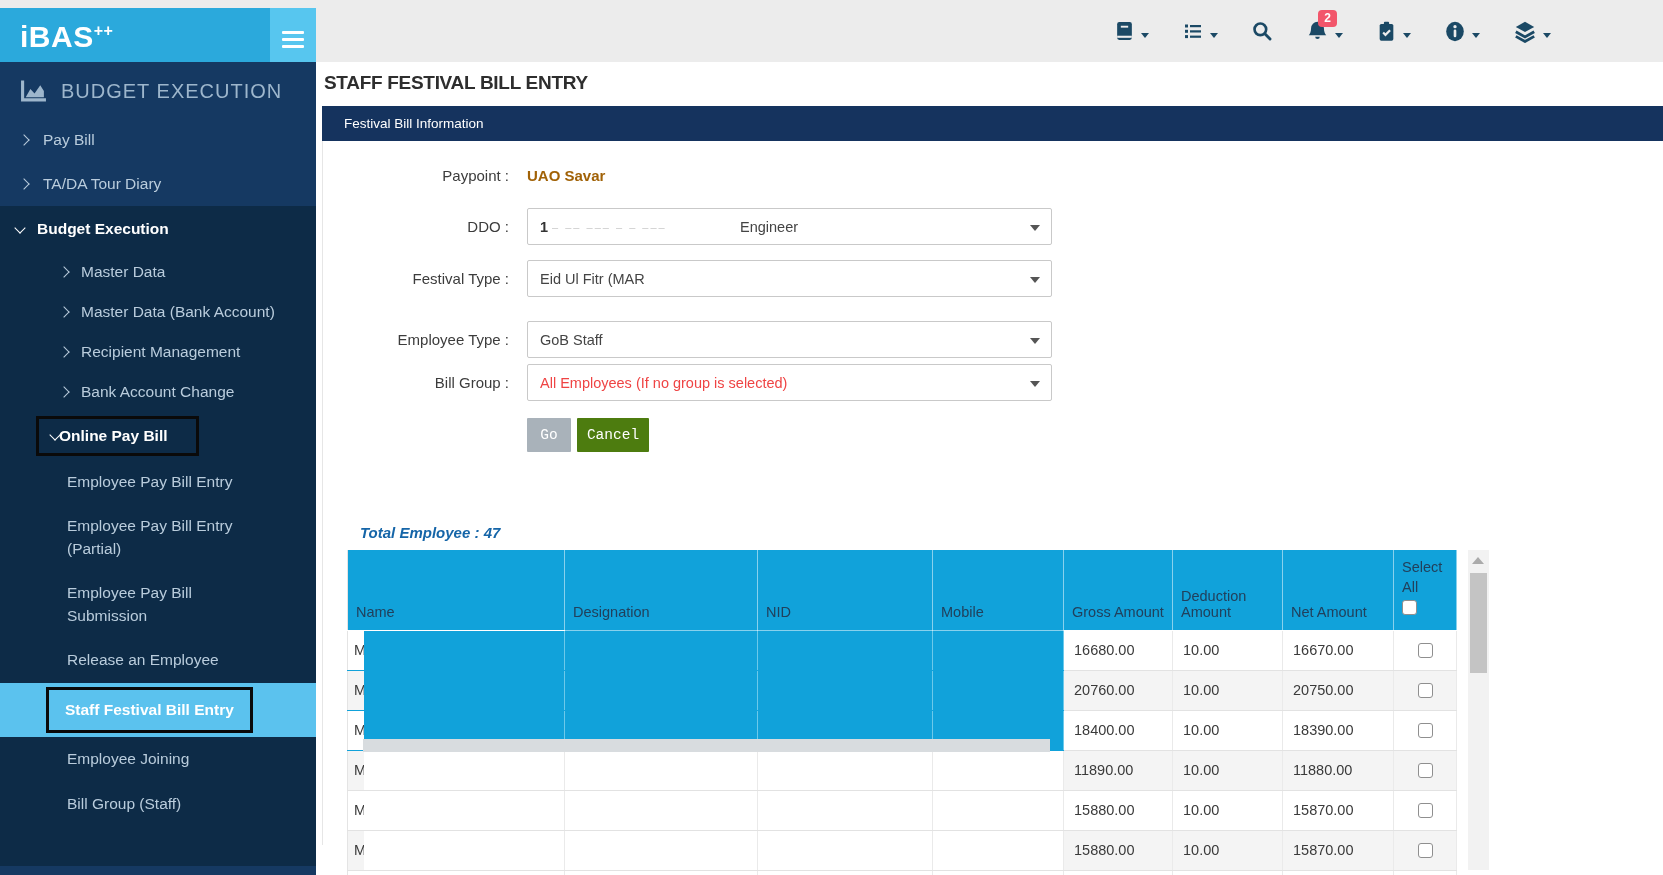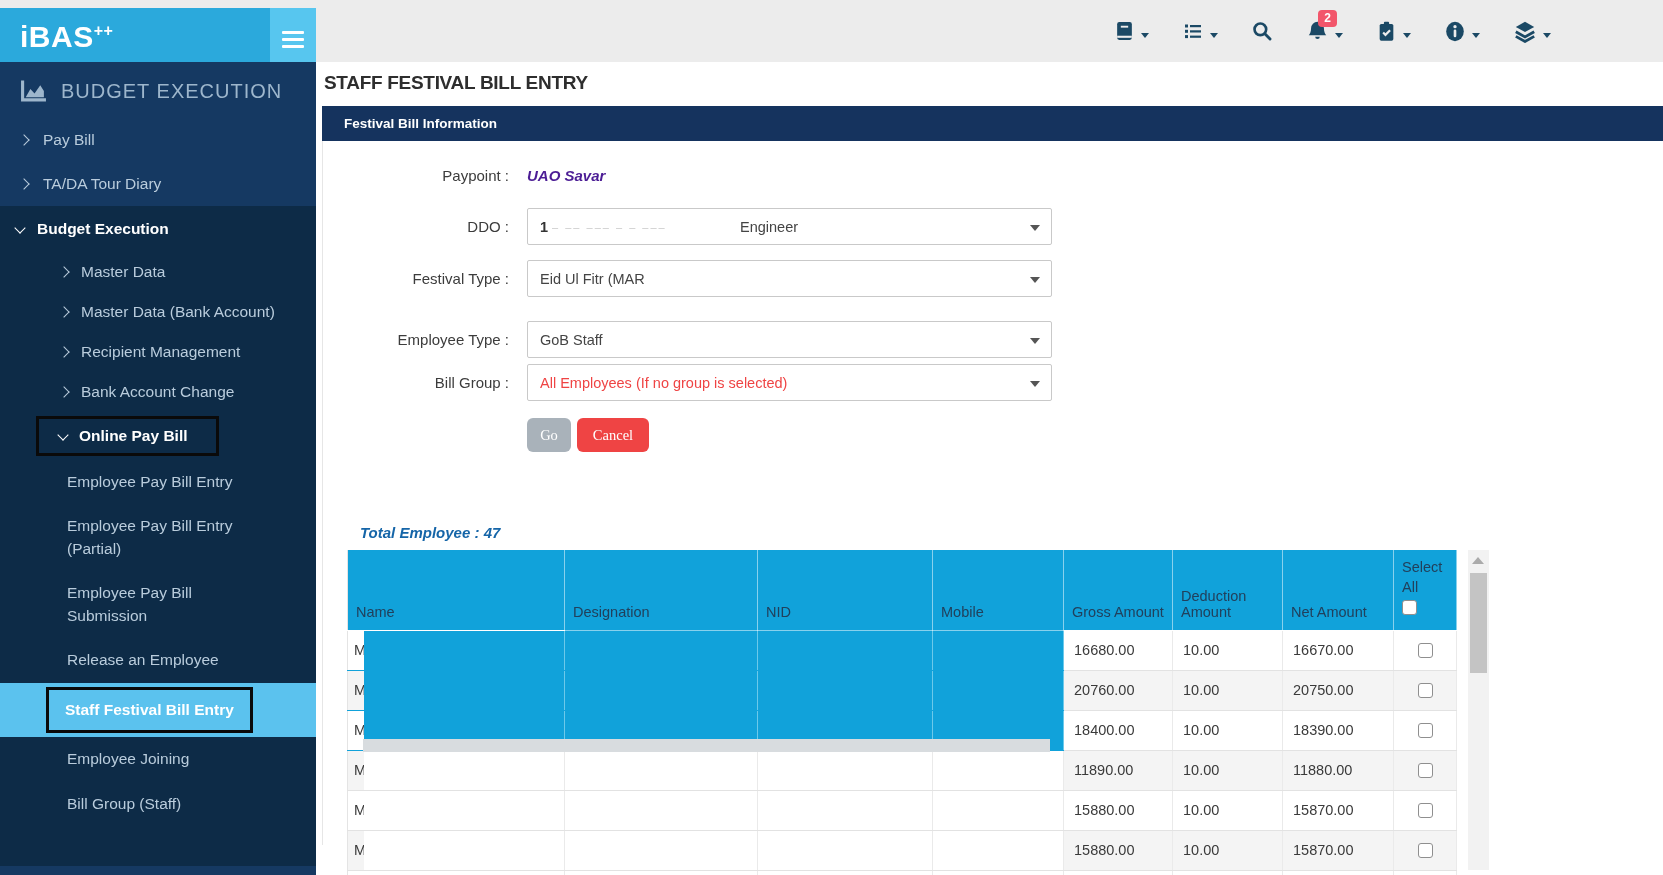--- a/index.html
+++ b/index.html
@@ -28,48 +28,48 @@
                font-size:20px;letter-spacing:1px}
   .ar{display:inline-block;width:7px;height:7px;border-right:1.6px solid currentColor;
       border-top:1.6px solid currentColor;transform:rotate(45deg);flex:none}
   .ar.down{transform:rotate(135deg);margin-top:-3px}
   .nav-top{display:flex;align-items:center;gap:15px;padding:13px 0 13px 20px;font-size:15.5px;cursor:pointer}
   .expanded{background:#0D2B47;padding-bottom:40px}
   .nav-exec{display:flex;align-items:center;gap:13px;padding:14px 0 14px 16px;font-size:15.5px;
             color:#fff;font-weight:bold;cursor:pointer}
   .nav-group{display:flex;align-items:center;gap:13px;padding:11px 0 11px 60px;font-size:15.5px;cursor:pointer}
   .nav-opb{padding:4px 0;cursor:pointer}
-  .blackbox2{margin-left:36px;border:3px solid #0A0A0A;padding:8px 28px 8px 20px;display:inline-flex;
-             align-items:center;gap:12px;color:#fff;font-weight:bold;font-size:15.5px}
+  .blackbox2{margin-left:36px;border:3px solid #0A0A0A;padding:8px 28px 8px 12px;display:inline-flex;
+             align-items:center;gap:0;color:#fff;font-weight:bold;font-size:15.5px}
   .nav-leaf{padding:11px 60px 11px 67px;font-size:15.5px;line-height:1.45;cursor:pointer}
   .nav-leaf.selected{background:#5BC2EE;color:#fff;font-weight:bold;padding:4px 0;cursor:pointer}
   .blackbox{margin-left:46px;border:3px solid #0A0A0A;padding:9px 16px;display:inline-block}
 
   
   .main{position:absolute;left:316px;top:62px;right:0;bottom:0;background:#fff}
   .page-title{position:absolute;left:8px;top:10px;font-size:19px;font-weight:700;color:#2E2E2E;letter-spacing:-.3px}
   .panel-head{position:absolute;left:6px;top:44px;right:0;height:35px;background:#15335E;color:#fff;
-              font-weight:bold;font-size:13.5px;display:flex;align-items:center;padding-left:22px;box-sizing:border-box}
+              font-weight:normal;font-size:13.5px;display:flex;align-items:center;padding-left:22px;box-sizing:border-box}
   .panel-edge{position:absolute;left:6px;top:79px;bottom:30px;width:1px;background:#E6E6E6}
 
   .frow{position:absolute;left:18px;display:flex;align-items:center}
   .flabel{width:175px;text-align:right;margin-right:18px;font-size:15px;color:#3C3C3C;flex:none}
-  .link{color:#4c1d95;font-weight:bold;font-style:italic;font-size:15px;text-decoration:none;cursor:pointer}
+  .link{color:#a16207;font-weight:bold;font-size:15px;text-decoration:none;cursor:pointer}
   .sel{width:525px;height:37px;border:1px solid #C9C9C9;border-radius:2px;background:#fff;display:flex;
        align-items:center;padding:0 30px 0 12px;box-sizing:border-box;font-size:14.5px;color:#444;
        position:relative;cursor:pointer}
   .sel .caret2{position:absolute;right:11px;top:16px;border-left:5px solid transparent;
                border-right:5px solid transparent;border-top:6px solid #555}
   .masked{color:#C9C9C9;font-size:11px;letter-spacing:2px;margin-left:4px}
   .ddo-desig{position:absolute;left:212px;color:#444}
   .placeholder{color:#ef4444}
-  .btn{height:34px;border:0;border-radius:6px;color:#fff;font-size:14.5px;cursor:pointer;
-       font-family:Liberation Serif, serif}
+  .btn{height:34px;border:0;border-radius:1px;color:#fff;font-size:14.5px;cursor:pointer;
+       font-family:Liberation Mono, monospace}
   .btn-go{background:#A9B2BA;width:44px}
-  .btn-cancel{background:#ef4444;width:72px;margin-left:6px}
+  .btn-cancel{background:#4d7c0f;width:72px;margin-left:6px}
   .total{position:absolute;left:44px;top:462px;color:#1565A8;font-weight:bold;font-style:italic;font-size:15px}
 
   
   .tablewrap{position:absolute;left:31px;top:488px;width:1112px;height:335px;overflow:hidden}
   table{border-collapse:collapse;width:1109px;table-layout:fixed;border-left:1px solid #E4E4E4}
   th{background:#11A2DA;color:#21405C;font-size:14.5px;font-weight:500;text-align:left;
      vertical-align:bottom;padding:0 8px 10px 8px;height:80px;box-sizing:border-box;
      border-right:1px solid rgba(255,255,255,.5);border-bottom:1px solid rgba(255,255,255,.5)}
   th.select-col{vertical-align:top;padding-top:8px;line-height:1.35}
   td{height:40px;border-bottom:1px solid #E2E2E2;border-right:1px solid #EAEAEA;font-size:14.5px;

